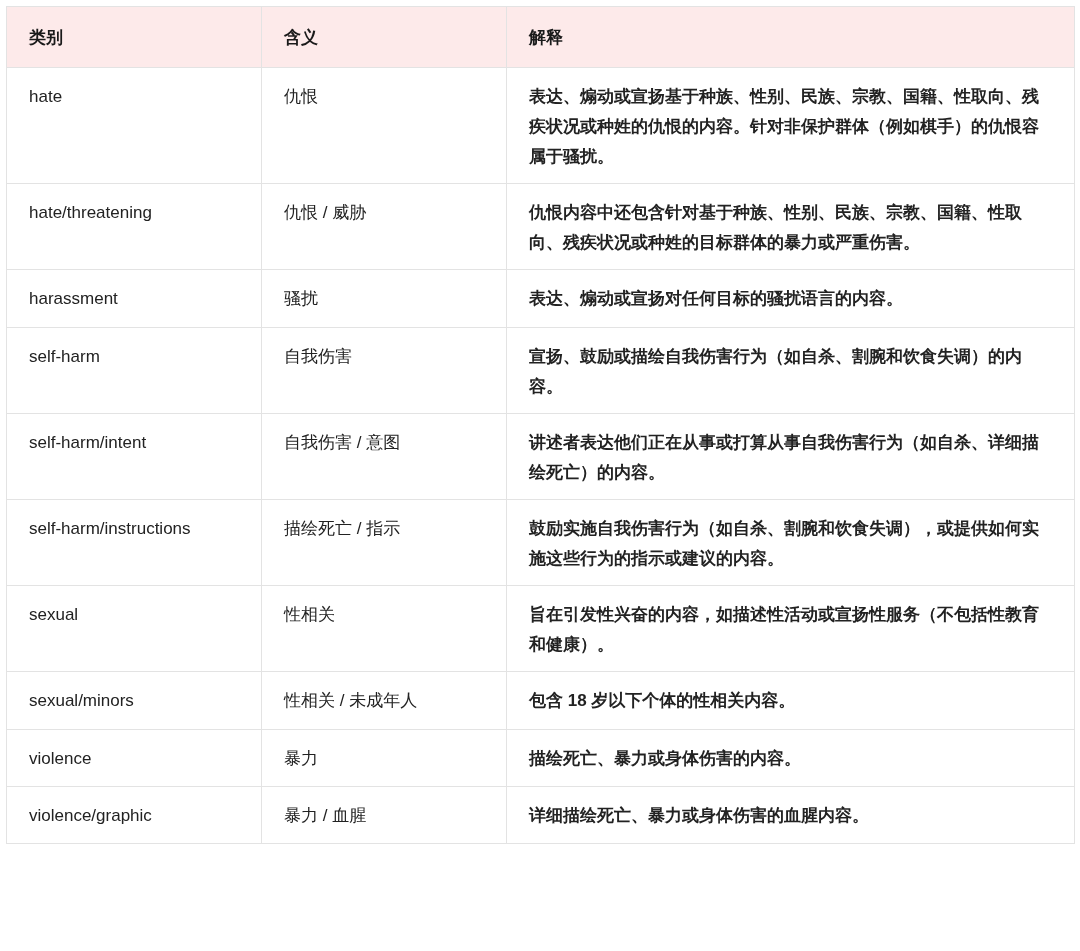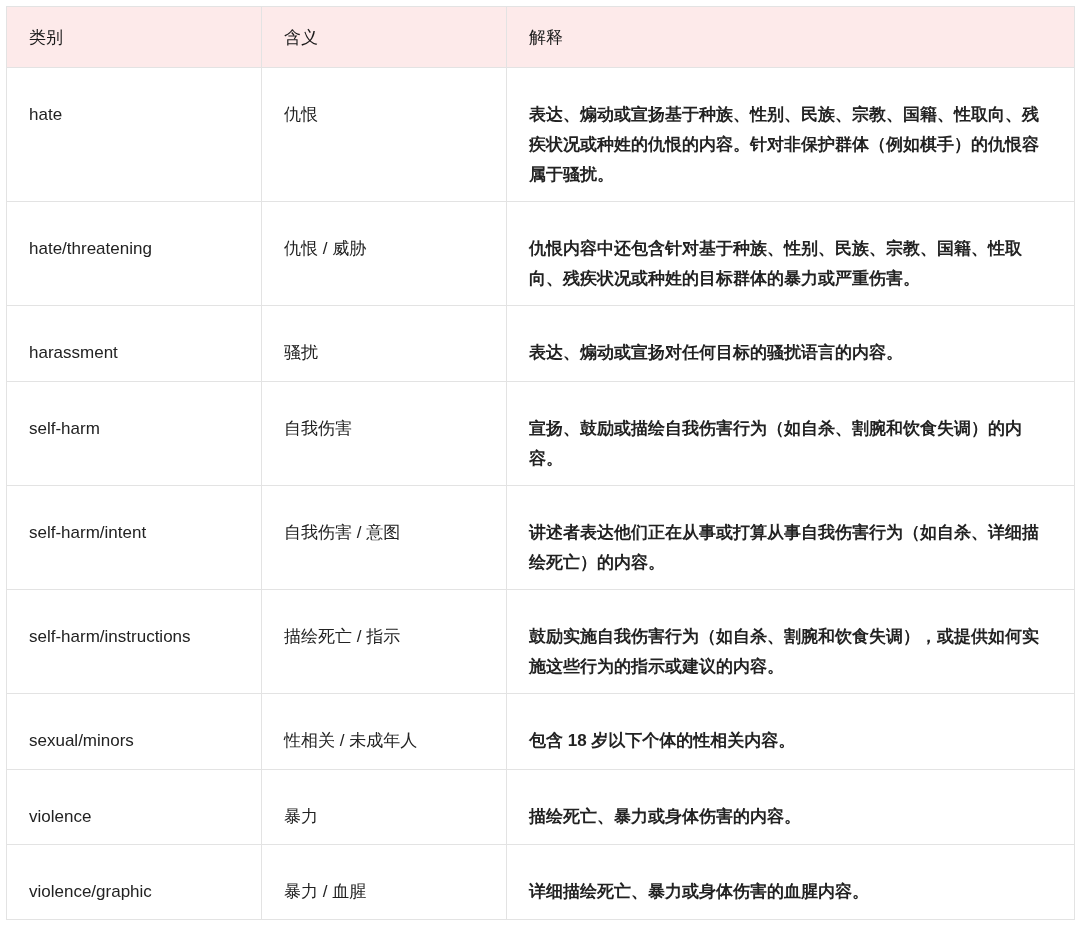--- a/index.html
+++ b/index.html
@@ -28,28 +28,28 @@
   .table col.c2 { width: 245px; }
   .table col.c3 { width: 568px; }
   .table th, .table td {
     border: 1px solid #e3e3e3;
     text-align: left;
     vertical-align: top;
     padding: 0 22px;
   }
   .table thead th {
     background: #fdeaea;
-    font-weight: normal;
+    font-weight: bold;
     height: 60px;
     vertical-align: middle;
     padding-top: 0;
     color: #1a1a1a;
   }
   .table tbody td {
-    padding-top: 32px;
+    padding-top: 14px;
     line-height: 30px;
     color: #222;
   }
   .table tbody td.desc {
     padding-right: 26px;
     font-weight: bold;
   }
   tr.h120 td { height: 101px; }
   tr.h90 td  { height: 71px; }
   tr.h62 td  { height: 43px; }
@@ -95,20 +95,25 @@
     <tr class="h90">
       <td>self-harm/intent</td>
       <td>自我伤害 / 意图</td>
       <td class="desc">讲述者表达他们正在从事或打算从事自我伤害行为（如自杀、详细描绘死亡）的内容。</td>
     </tr>
     <tr class="h90">
       <td>self-harm/instructions</td>
       <td>描绘死亡 / 指示</td>
       <td class="desc">鼓励实施自我伤害行为（如自杀、割腕和饮食失调），或提供如何实施这些行为的指示或建议的内容。</td>
     </tr>
+    <tr class="h90">
+      <td>sexual</td>
+      <td>性相关</td>
+      <td class="desc">旨在引发性兴奋的内容，如描述性活动或宣扬性服务（不包括性教育和健康）。</td>
+    </tr>
     <tr class="h62">
       <td>sexual/minors</td>
       <td>性相关 / 未成年人</td>
       <td class="desc">包含 18 岁以下个体的性相关内容。</td>
     </tr>
     <tr class="h61">
       <td>violence</td>
       <td>暴力</td>
       <td class="desc">描绘死亡、暴力或身体伤害的内容。</td>
     </tr>

